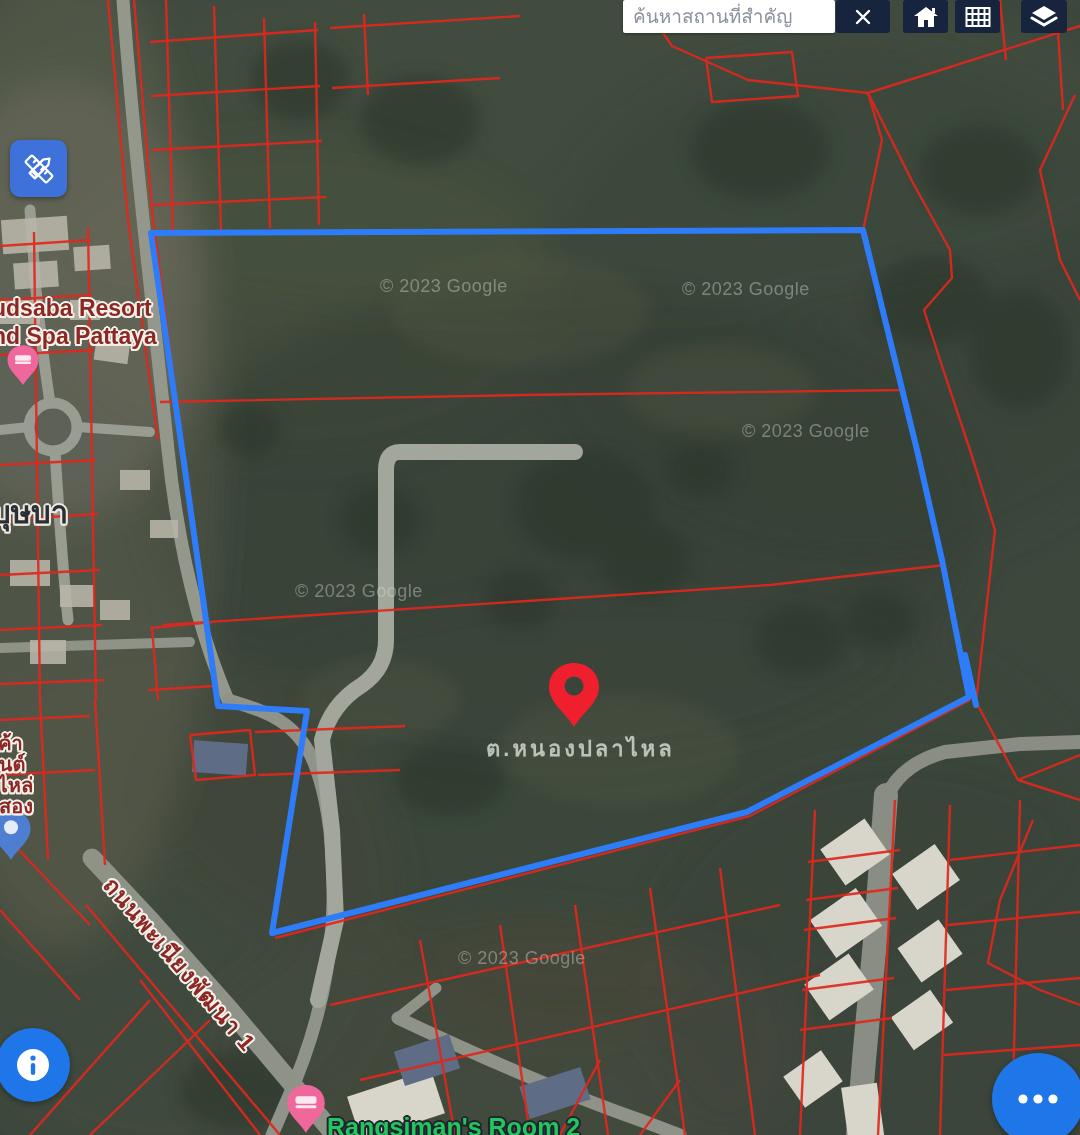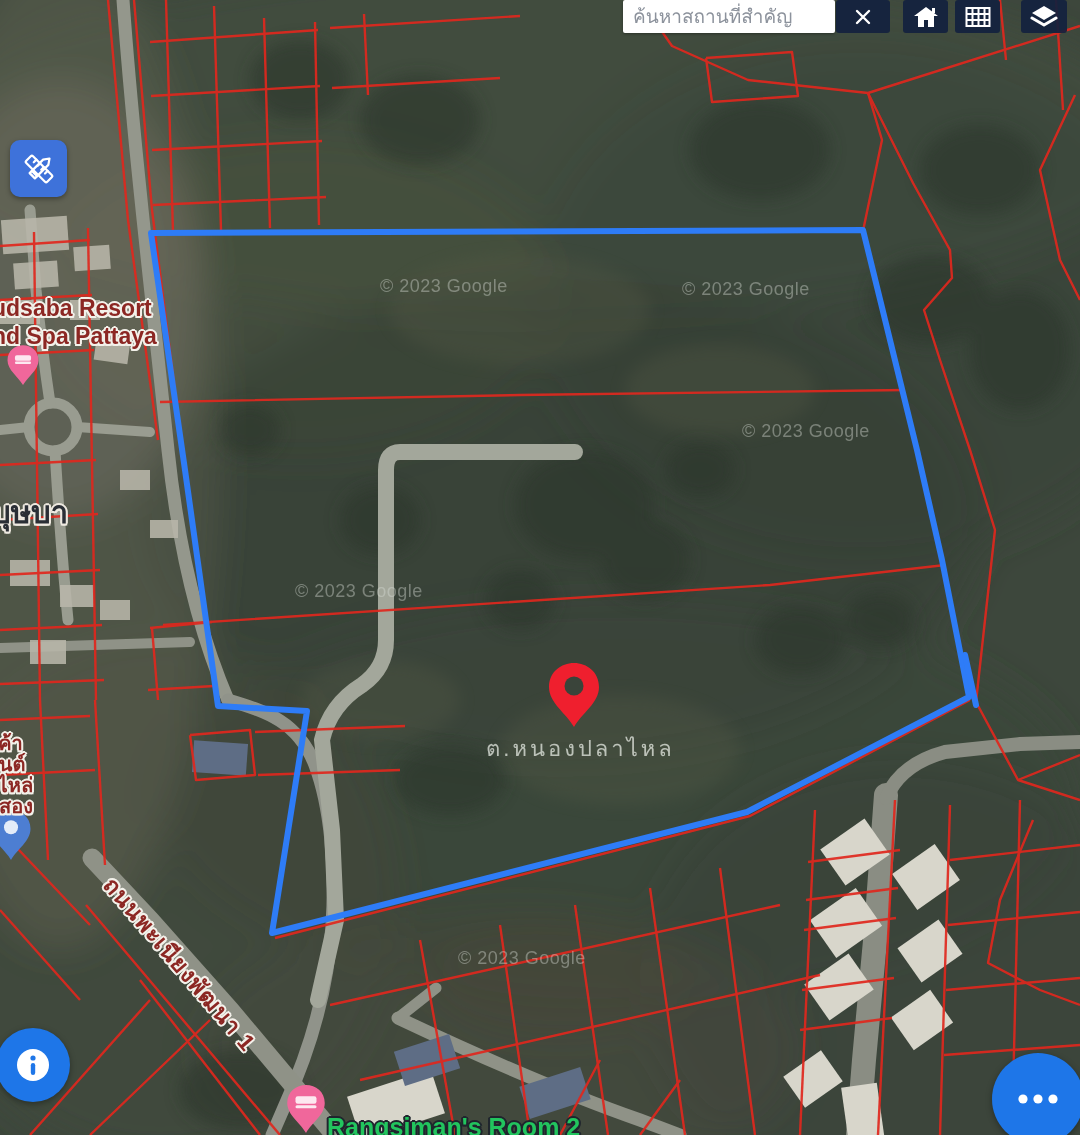--- a/index.html
+++ b/index.html
@@ -11,21 +11,21 @@
   .lbl{position:absolute;font-weight:700;white-space:nowrap;line-height:1.2;}
   .lbl-red{color:#8c2723;
     text-shadow:-1.5px -1.5px 0 #f3f1ea,1.5px -1.5px 0 #f3f1ea,-1.5px 1.5px 0 #f3f1ea,
                  1.5px 1.5px 0 #f3f1ea,0 -2px 0 #f3f1ea,0 2px 0 #f3f1ea,-2px 0 0 #f3f1ea,2px 0 0 #f3f1ea;}
   .lbl-dark{color:#2a2e35;
     text-shadow:-1.5px -1.5px 0 #eee9e0,1.5px -1.5px 0 #eee9e0,-1.5px 1.5px 0 #eee9e0,
                  1.5px 1.5px 0 #eee9e0,0 -2px 0 #eee9e0,0 2px 0 #eee9e0,-2px 0 0 #eee9e0,2px 0 0 #eee9e0;}
   .lbl-white{color:#22c55e;
     text-shadow:-1.5px -1.5px 0 #20262e,1.5px -1.5px 0 #20262e,-1.5px 1.5px 0 #20262e,
                  1.5px 1.5px 0 #20262e,0 -2px 0 #20262e,0 2px 0 #20262e,-2px 0 0 #20262e,2px 0 0 #20262e;margin-top:10px;}
-  .lbl-faint{color:rgba(236,240,233,.72);font-weight:400;letter-spacing:3px;}
+  .lbl-faint{color:rgba(236,240,233,.72);font-weight:700;letter-spacing:3px;}
   .wm{position:absolute;color:rgba(214,220,211,.42);font-size:18px;font-weight:400;
       letter-spacing:.5px;white-space:nowrap;}
 
   #resort-label{left:-8px;top:294px;font-size:23px;line-height:28px;}
   #district-label{left:-9px;top:494px;font-size:31px;}
   #shop-label{left:-13px;top:733px;font-size:20px;line-height:21px;}
   #road-label{left:118px;top:872px;font-size:23px;letter-spacing:1px;
               transform:rotate(49.5deg);transform-origin:0 0;}
   #guesthouse-label{left:327px;top:1102px;font-size:25px;}
   #marker-caption{left:486px;top:736px;font-size:22px;}

